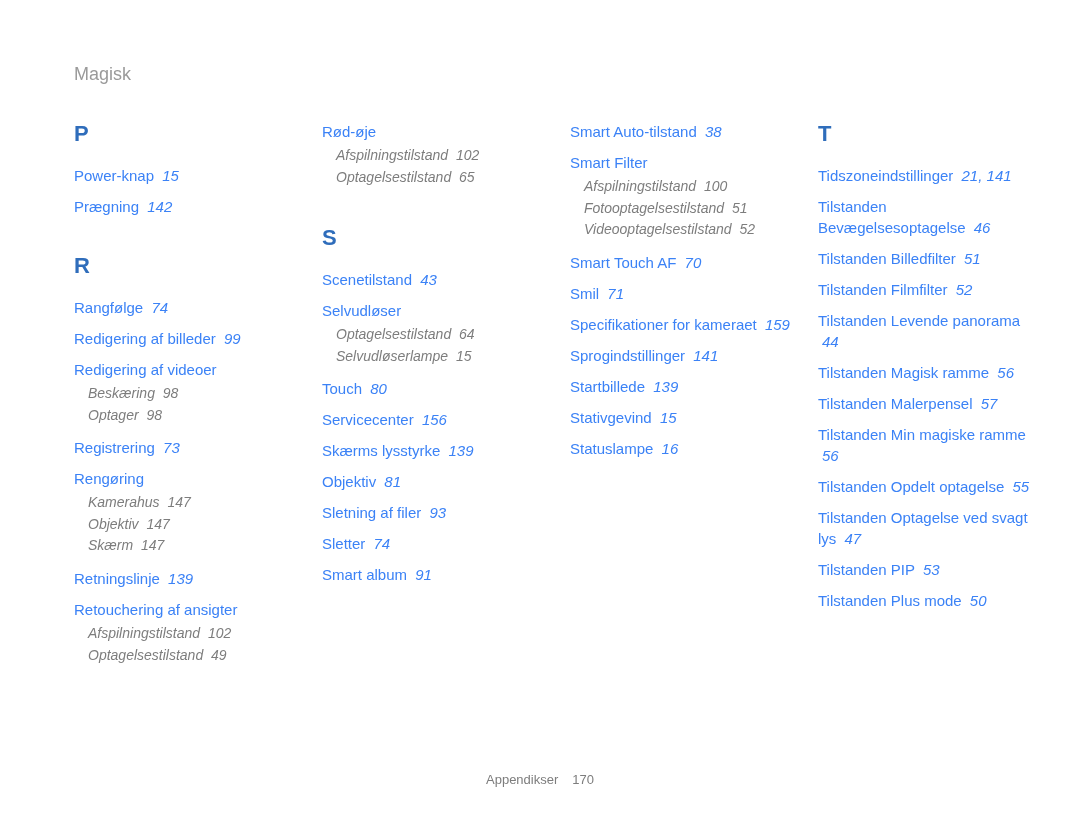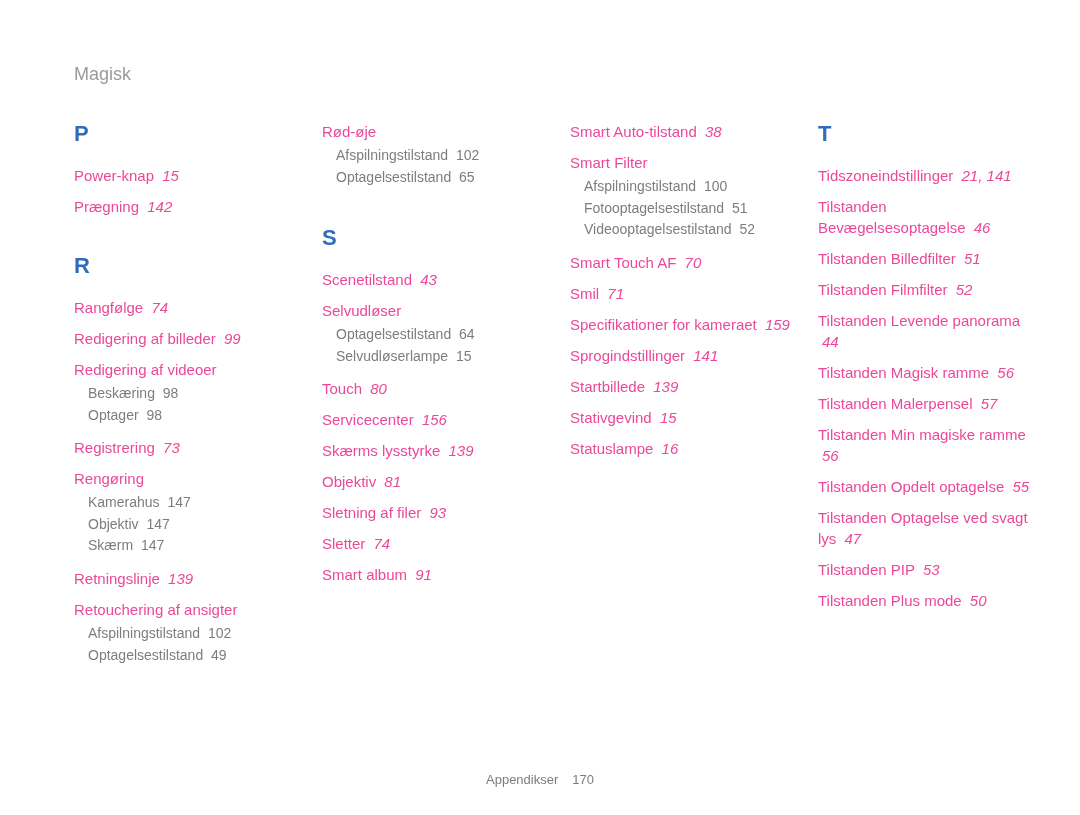--- a/index.html
+++ b/index.html
@@ -32,32 +32,33 @@
     font-weight: bold;
     margin-bottom: 18px;
     margin-top: 0;
   }
   .letter + .entry { margin-top: 2px; }
   .section-gap { height: 26px; }
   .entry {
     font-size: 15px;
     line-height: 1.4;
     margin-bottom: 10px;
-    color: #ec4899;
+    color: #3b82f6;
   }
   .entry .page {
     margin-left: 4px;
     font-style: italic;
   }
   .sub {
     font-size: 14px;
     color: #7d7d7d;
     margin-left: 14px;
     margin-bottom: 2px;
     line-height: 1.4;
+    font-style: italic;
   }
   .sub .page { color: #7d7d7d; margin-left: 4px; }
   .group { margin-bottom: 12px; }
   .group .entry { margin-bottom: 4px; }
   .footer {
     position: absolute;
     bottom: 28px;
     left: 0;
     right: 0;
     text-align: center;

